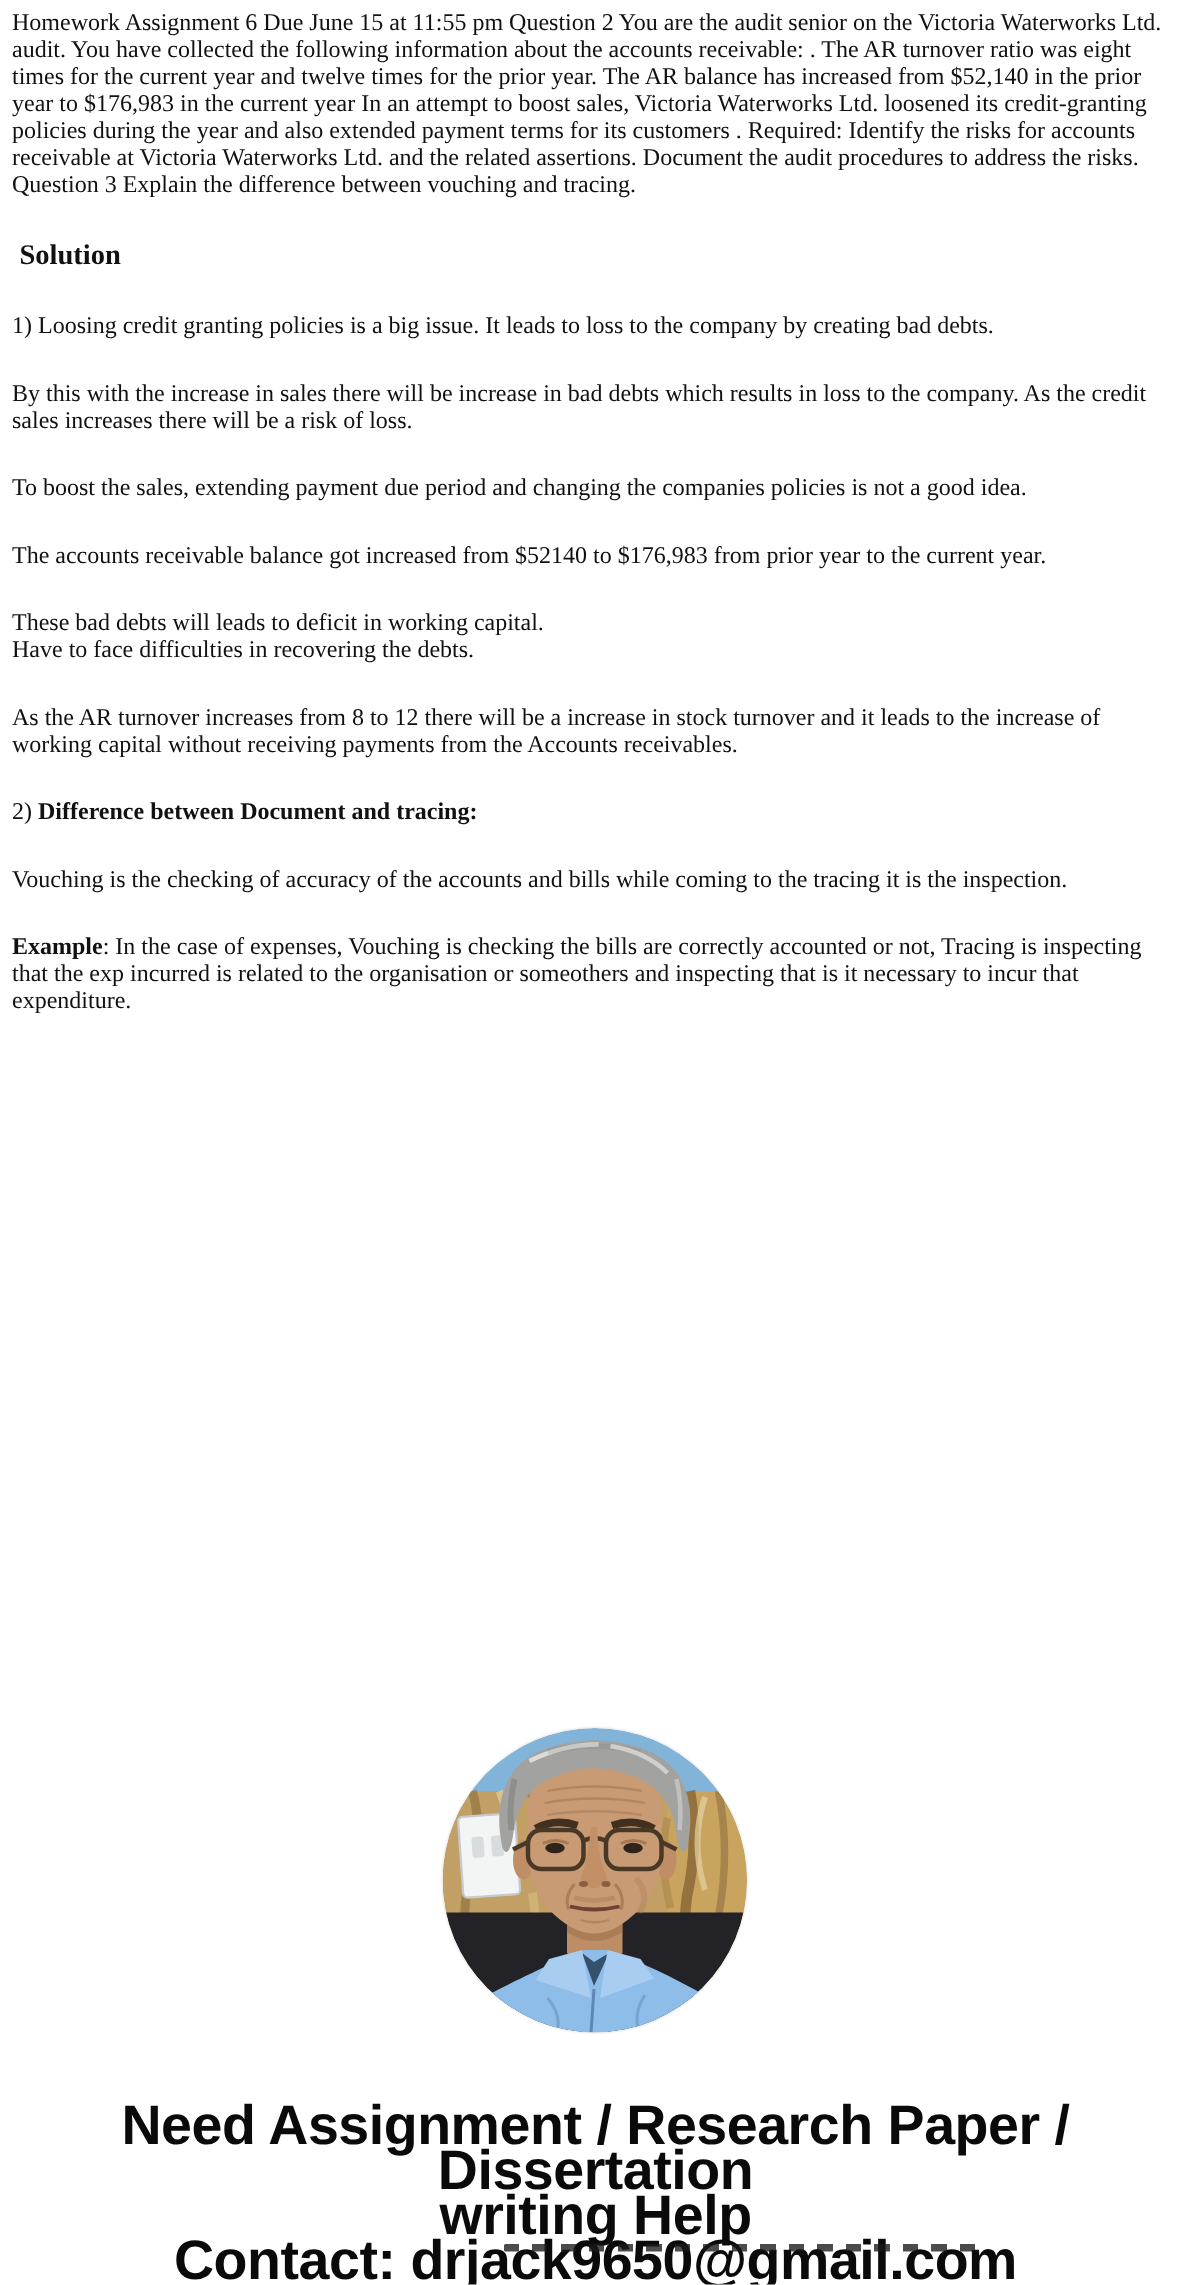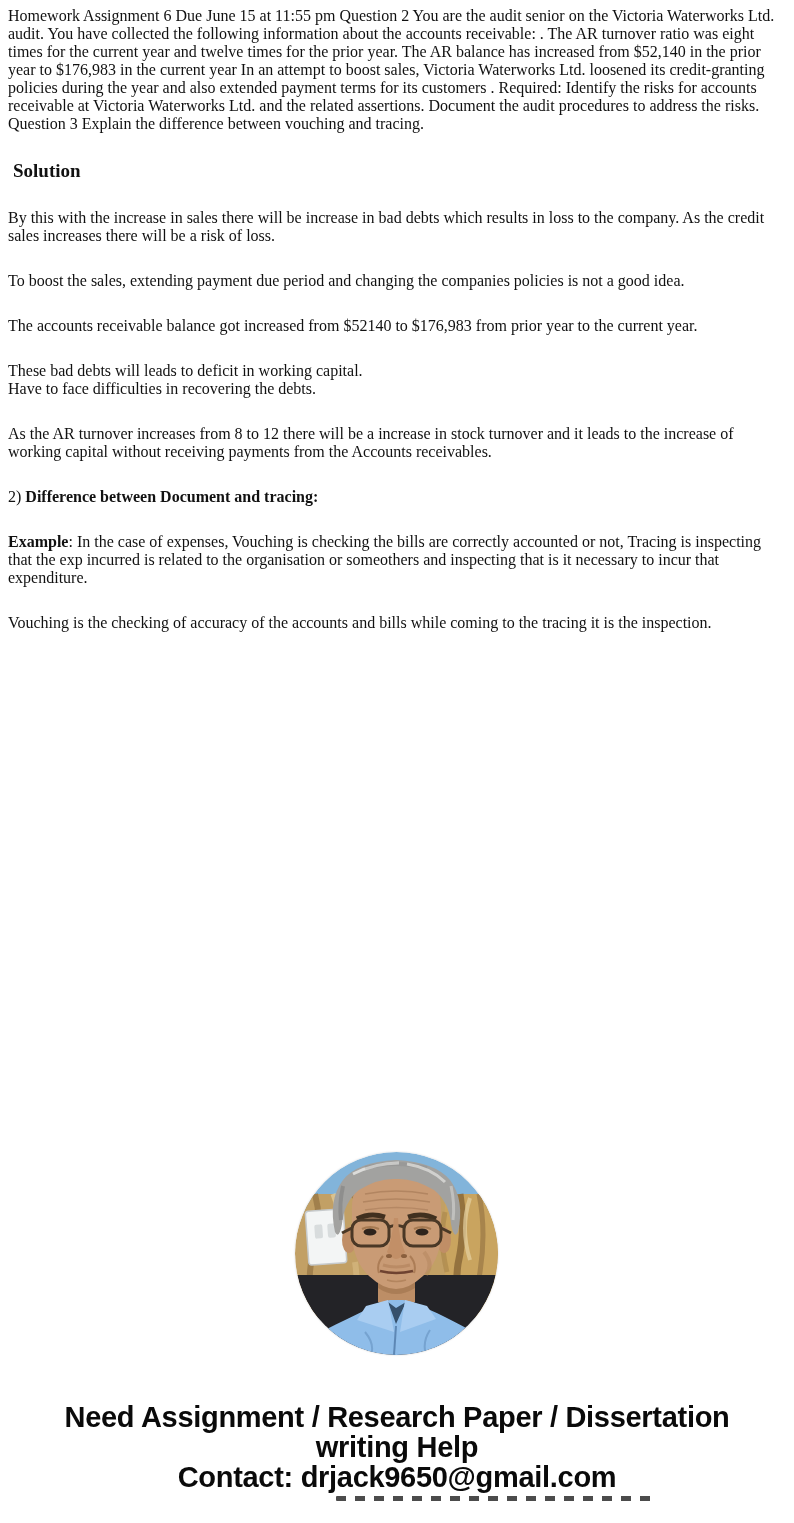--- a/index.html
+++ b/index.html
@@ -30,48 +30,49 @@
     border-radius: 50%;
     box-shadow: 0 0 2px rgba(0,0,0,0.18);
     overflow: hidden;
   }
   .footer {
     position: absolute;
     top: 1402px; left: 0; right: 0;
     text-align: center;
     font-family: "Liberation Sans", sans-serif;
     font-weight: bold;
-    font-size: 29px; line-height: 30px;
+    font-size: 37px; line-height: 30px;
     letter-spacing: -0.3px;
     color: #0a0a0a;
   }
   .artifact-row {
     position: absolute;
     top: 1496px; left: 336px;
     width: 318px; height: 5px;
     background: repeating-linear-gradient(90deg,
       rgba(25,25,25,0.78) 0px, rgba(25,25,25,0.78) 10px,
       rgba(255,255,255,0) 10px, rgba(255,255,255,0) 19px);
     border-radius: 1px;
   }
 </style>
 </head>
 <body>
 
 <div class="content">
   <p>Homework Assignment 6 Due June 15 at 11:55 pm Question 2 You are the audit senior on the Victoria Waterworks Ltd. audit. You have collected the following information about the accounts receivable: . The AR turnover ratio was eight times for the current year and twelve times for the prior year. The AR balance has increased from $52,140 in the prior year to $176,983 in the current year In an attempt to boost sales, Victoria Waterworks Ltd. loosened its credit-granting policies during the year and also extended payment terms for its customers . Required: Identify the risks for accounts receivable at Victoria Waterworks Ltd. and the related assertions. Document the audit procedures to address the risks. Question 3 Explain the difference between vouching and tracing.</p>
   <h3 class="solution-heading">Solution</h3>
+  <p>1) Loosing credit granting policies is a big issue. It leads to loss to the company by creating bad debts.</p>
   <p>By this with the increase in sales there will be increase in bad debts which results in loss to the company. As the credit sales increases there will be a risk of loss.</p>
   <p>To boost the sales, extending payment due period and changing the companies policies is not a good idea.</p>
   <p>The accounts receivable balance got increased from $52140 to $176,983 from prior year to the current year.</p>
   <p><span>These bad debts will leads to deficit in working capital.</span><br><span>Have to face difficulties in recovering the debts.</span></p>
   <p>As the AR turnover increases from 8 to 12 there will be a increase in stock turnover and it leads to the increase of working capital without receiving payments from the Accounts receivables.</p>
   <p><span>2) </span><span class="bold">Difference between Document and tracing:</span></p>
+  <p>Vouching is the checking of accuracy of the accounts and bills while coming to the tracing it is the inspection.</p>
   <p><span class="bold">Example</span><span>: In the case of expenses, Vouching is checking the bills are correctly accounted or not, Tracing is inspecting that the exp incurred is related to the organisation or someothers and inspecting that is it necessary to incur that expenditure.</span></p>
-  <p>Vouching is the checking of accuracy of the accounts and bills while coming to the tracing it is the inspection.</p>
 </div>
 
 <div class="avatar-wrap">
   <svg viewBox="0 0 203 203" width="203" height="203" aria-hidden="true">
     <defs>
       <clipPath id="avclip">
           <circle cx="101.5" cy="101.5" r="101.5"></circle>
         </clipPath>
     </defs>
     <g clip-path="url(#avclip)">

